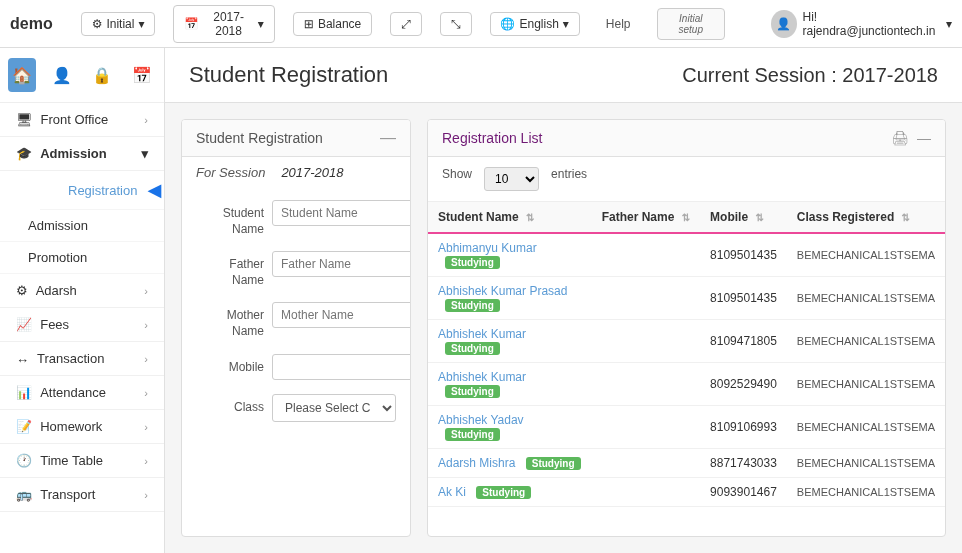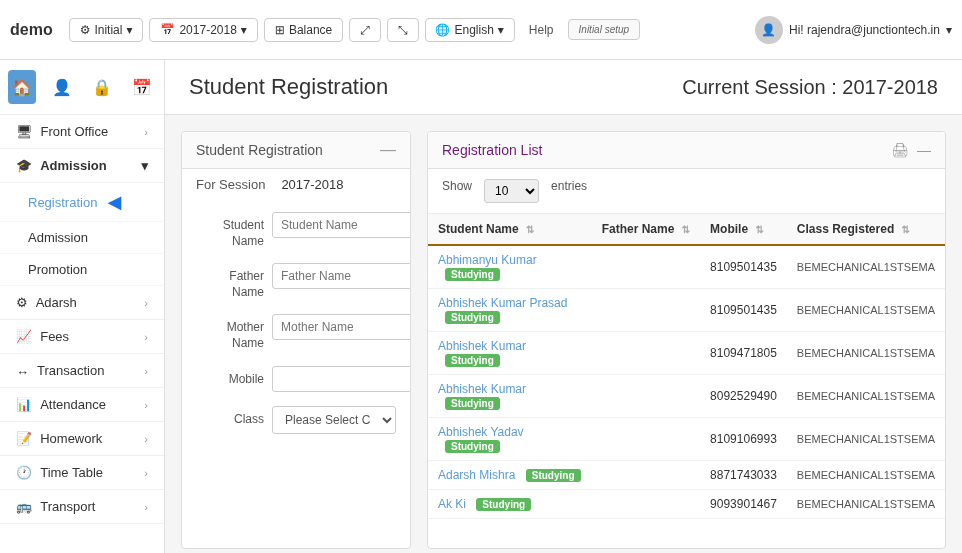--- a/index.html
+++ b/index.html
@@ -2,25 +2,25 @@
 <html><head>
   <meta charset="utf-8">
   <style>
     * { margin: 0; padding: 0; box-sizing: border-box; }
     body { font-family: Arial, sans-serif; font-size: 13px; background: #f5f5f5; width: 962px; height: 553px; overflow: hidden; }
 
     
     .topbar {
       background: #fff;
       border-bottom: 1px solid #ddd;
-      height: 60px;
+      height: 48px;
       display: flex;
       align-items: center;
       padding: 0 10px;
-      gap: 6px;
+      gap: 18px;
     }
     .demo-logo {
       font-weight: bold;
       font-size: 16px;
       color: #333;
       margin-right: 10px;
     }
     .topbar-btn {
       display: flex;
       align-items: center;
@@ -84,21 +84,21 @@
     .sidebar-submenu-item {
       padding: 8px 16px 8px 28px;
       cursor: pointer;
       font-size: 13px;
       color: #333;
       border-bottom: 1px solid #f5f5f5;
       display: flex;
       align-items: center;
       gap: 6px;
     }
-    .sidebar-submenu-item.active { color: #5b9bd5; }
+    .sidebar-submenu-item.active { color: #5b9bd5; margin-left: 40px; }
     .sidebar-arrow-indicator {
       display: inline-block;
       color: #1a73e8;
       font-size: 18px;
       margin-left: 4px;
     }
     .section-header {
       display: flex;
       align-items: center;
       padding: 9px 16px;
@@ -210,20 +210,21 @@
       background: #fff;
       cursor: pointer;
     }
     .for-session-row {
       display: flex;
       align-items: center;
       gap: 16px;
       padding: 8px 14px 6px;
       font-size: 13px;
       color: #555;
+      font-style: italic;
     }
     .for-session-value { color: #333; font-weight: 500; }
 
     
     .list-panel {
       background: #fff;
       border: 1px solid #ddd;
       border-radius: 4px;
       flex: 1;
       overflow: hidden;
@@ -279,21 +280,21 @@
 
     
     .table-wrap { overflow: auto; flex: 1; }
     table {
       width: 100%;
       border-collapse: collapse;
       font-size: 12px;
     }
     thead th {
       background: #f9f9f9;
-      border-bottom: 2px solid #a16207;
+      border-bottom: 2px solid #ec4899;
       padding: 8px 10px;
       text-align: left;
       font-weight: 600;
       color: #333;
       white-space: nowrap;
     }
     thead th .sort-icon { color: #aaa; font-size: 10px; margin-left: 4px; }
     tbody tr { border-bottom: 1px solid #f0f0f0; }
     tbody td { padding: 7px 10px; color: #333; }
     .student-link { color: #5b9bd5; cursor: pointer; text-decoration: none; }

